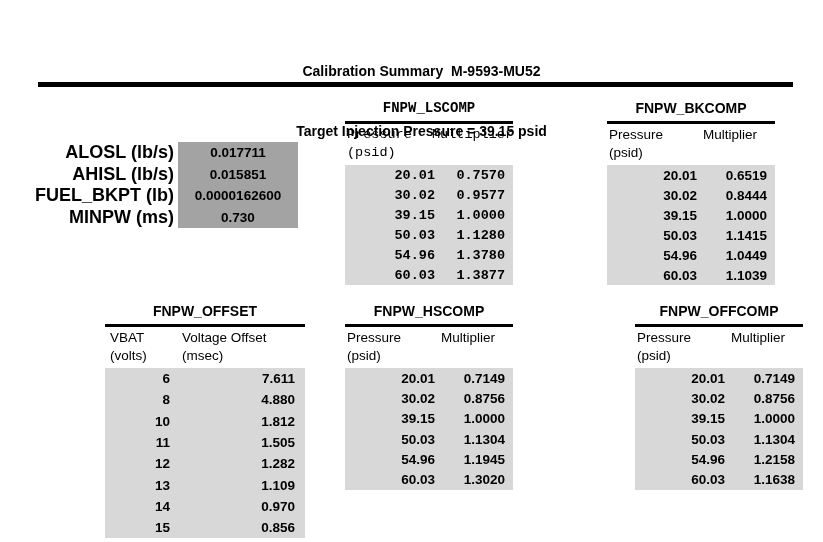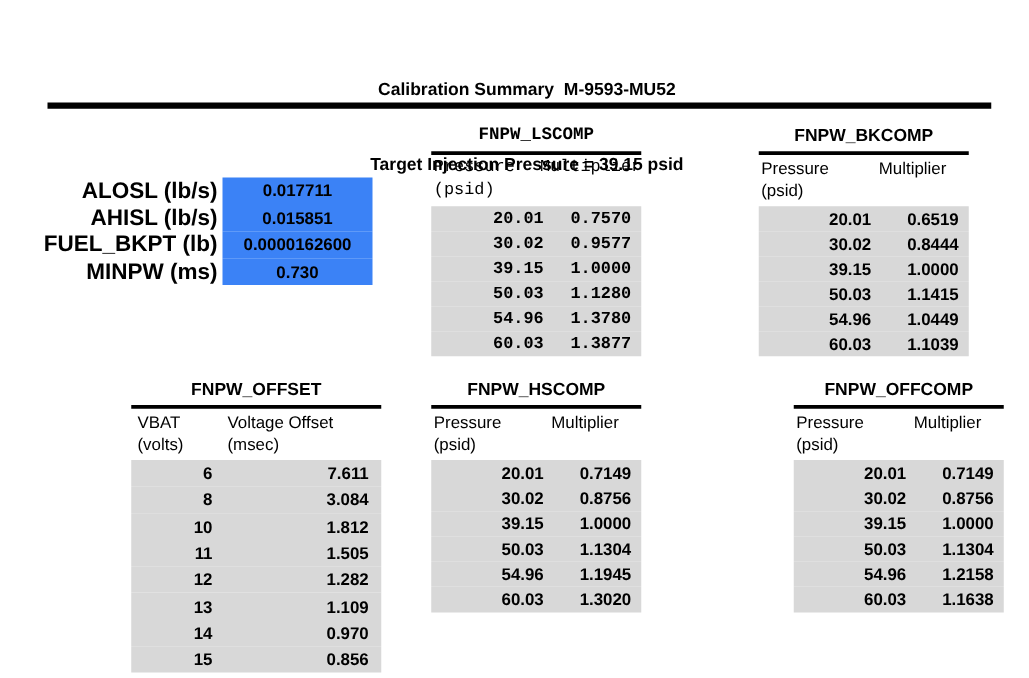--- a/index.html
+++ b/index.html
@@ -27,21 +27,21 @@
   }
 
   
   .scalars { position: absolute; left: 20px; top: 142px; width: 278px; }
   .scalars .srow { display: flex; height: 21.5px; align-items: center; }
   .scalars .srow .c0 {
     width: 158px; text-align: right; font-weight: bold;
     font-size: 18px; padding-right: 4px; white-space: pre;
   }
   .scalars .srow .c1 {
-    width: 120px; height: 100%; background: #3b82f6;
+    width: 120px; height: 100%; background: #a3a3a3;
     display: flex; align-items: center; justify-content: center;
     font-weight: bold; font-size: 13.5px; white-space: nowrap; text-align: right;
   }
 
   
   .cal-table { position: absolute; }
   .cal-table .ttl {
     font-size: 14px; font-weight: bold; text-align: center;
     line-height: 16px; padding-bottom: 5px; border-bottom: 3px solid #000;
     white-space: pre;
@@ -196,21 +196,21 @@
         <span class="h1">(msec)</span>
       </div>
     </div>
     <div class="tbody">
         <div class="trow">
           <span class="c0">6</span>
           <span class="c1">7.611</span>
         </div>
         <div class="trow">
           <span class="c0">8</span>
-          <span class="c1">3.084</span>
+          <span class="c1">4.880</span>
         </div>
         <div class="trow">
           <span class="c0">10</span>
           <span class="c1">1.812</span>
         </div>
         <div class="trow">
           <span class="c0">11</span>
           <span class="c1">1.505</span>
         </div>
         <div class="trow">

